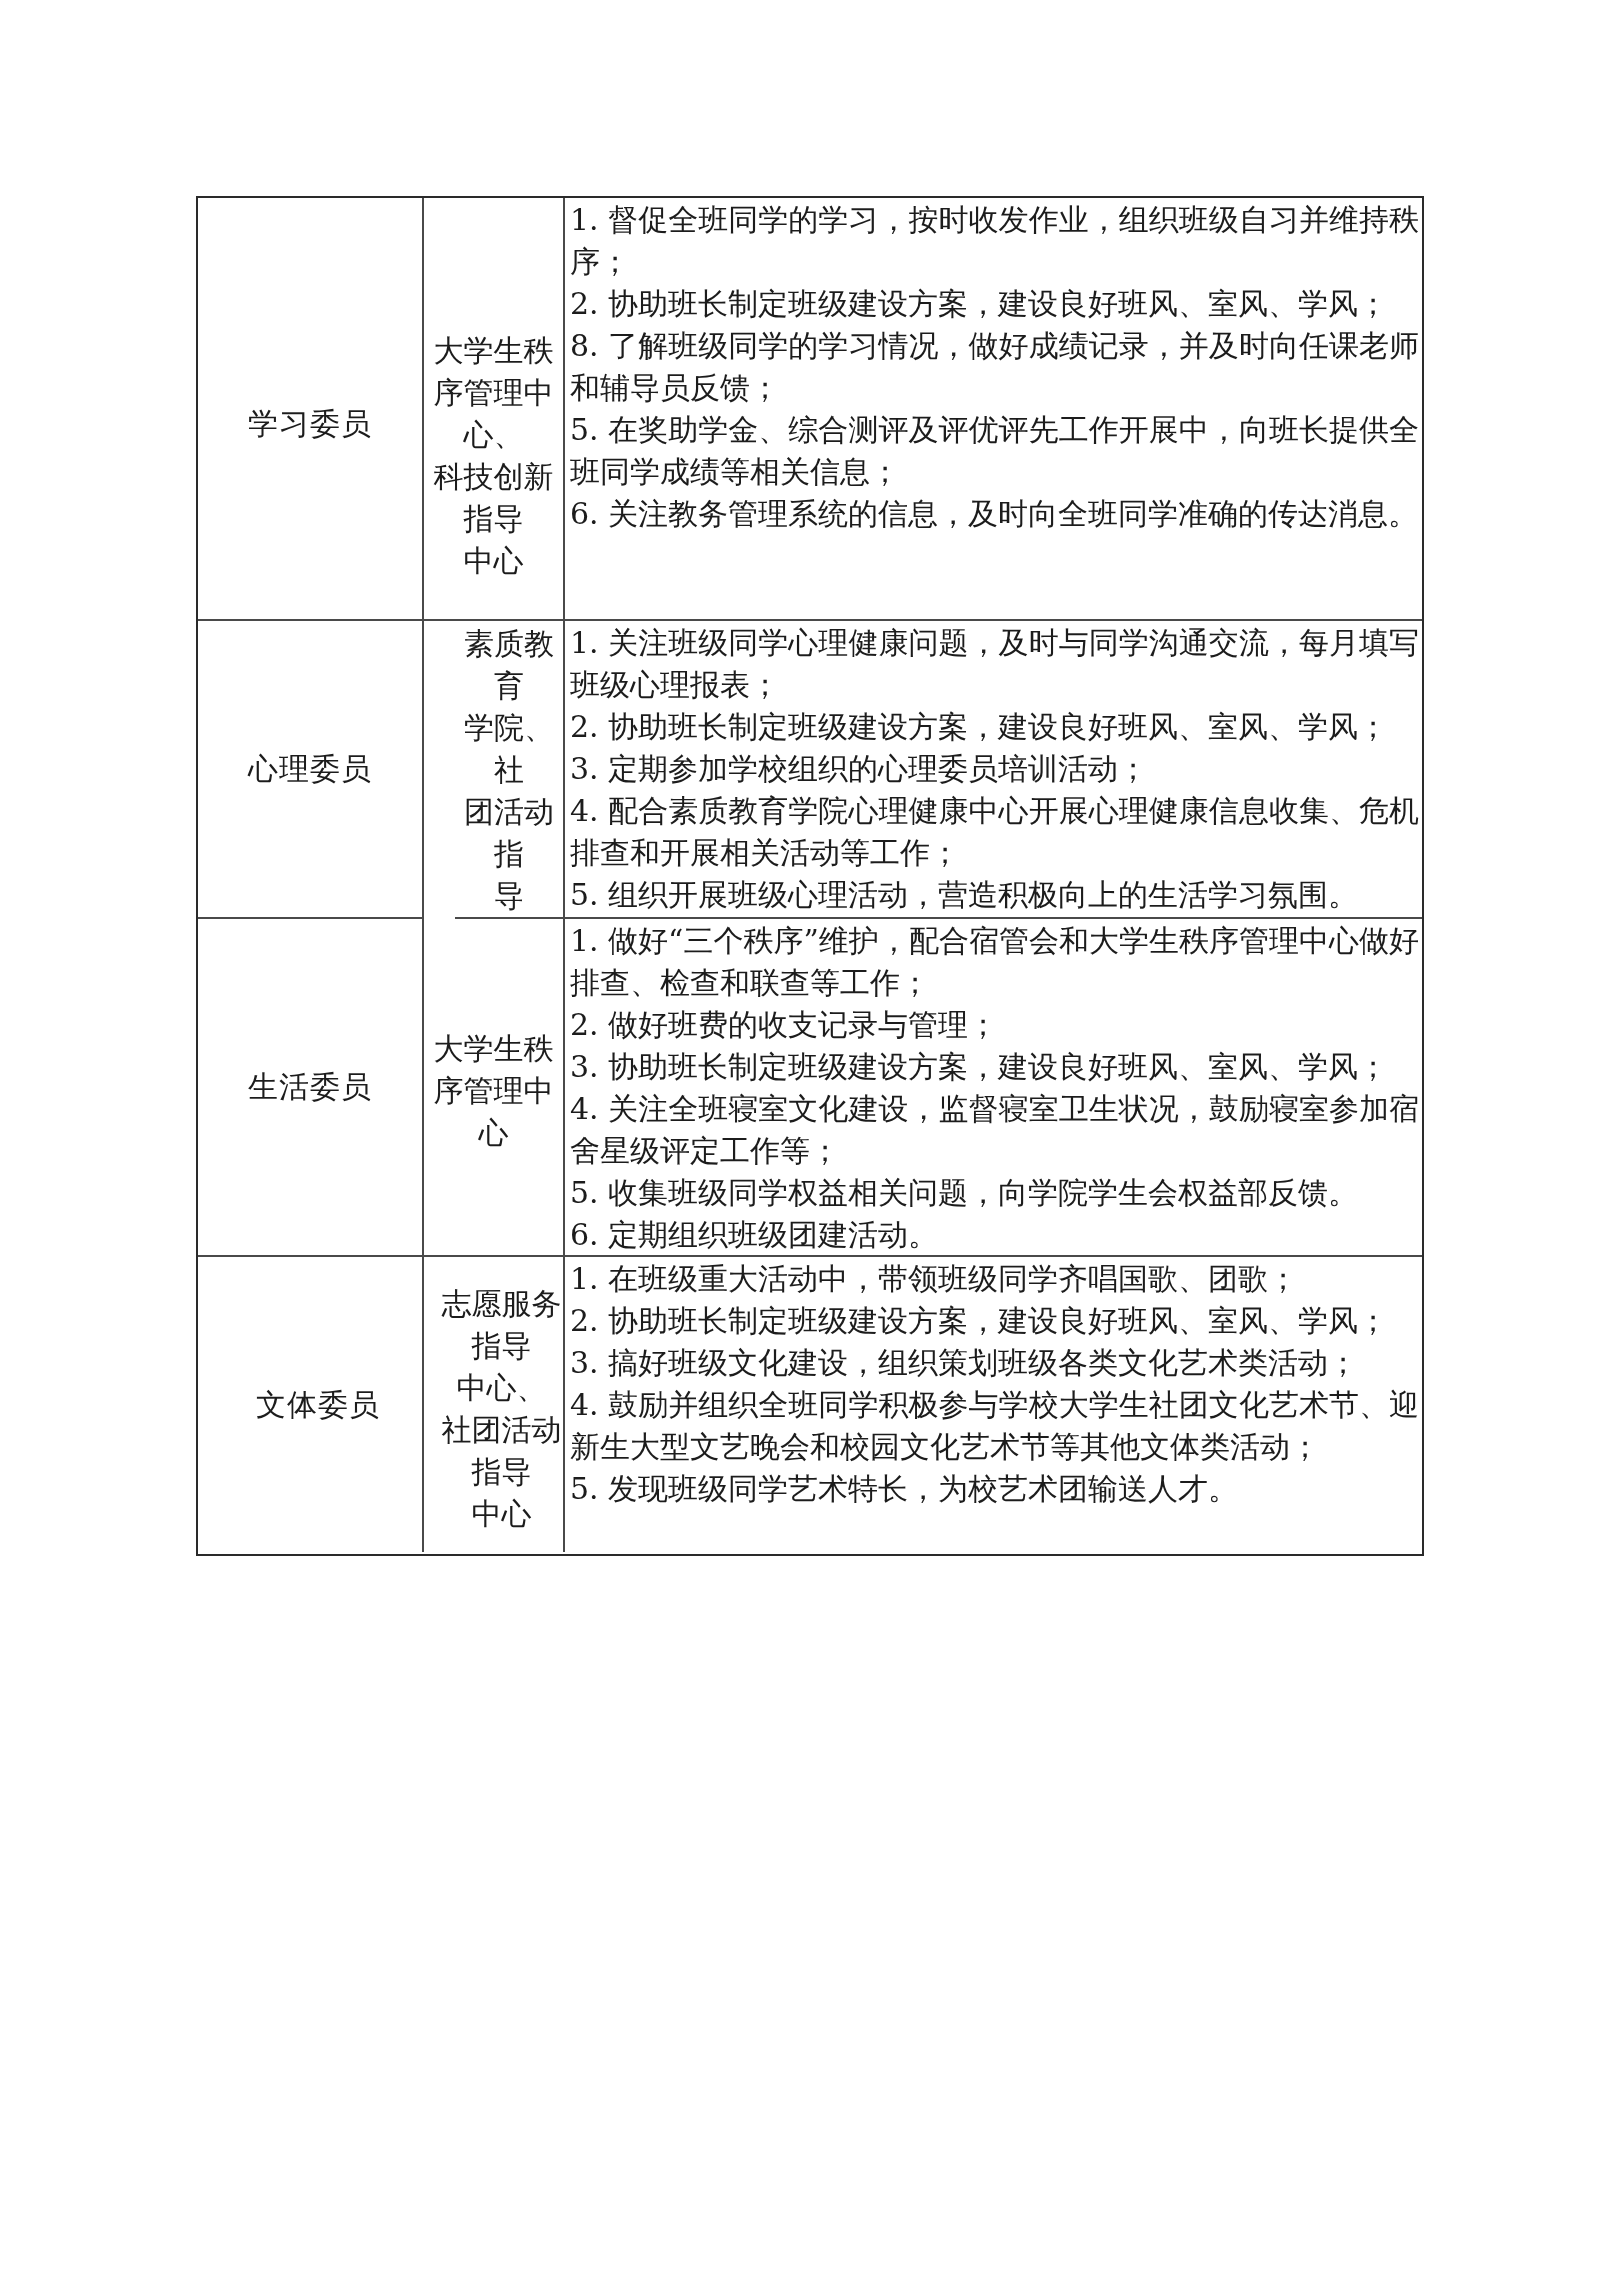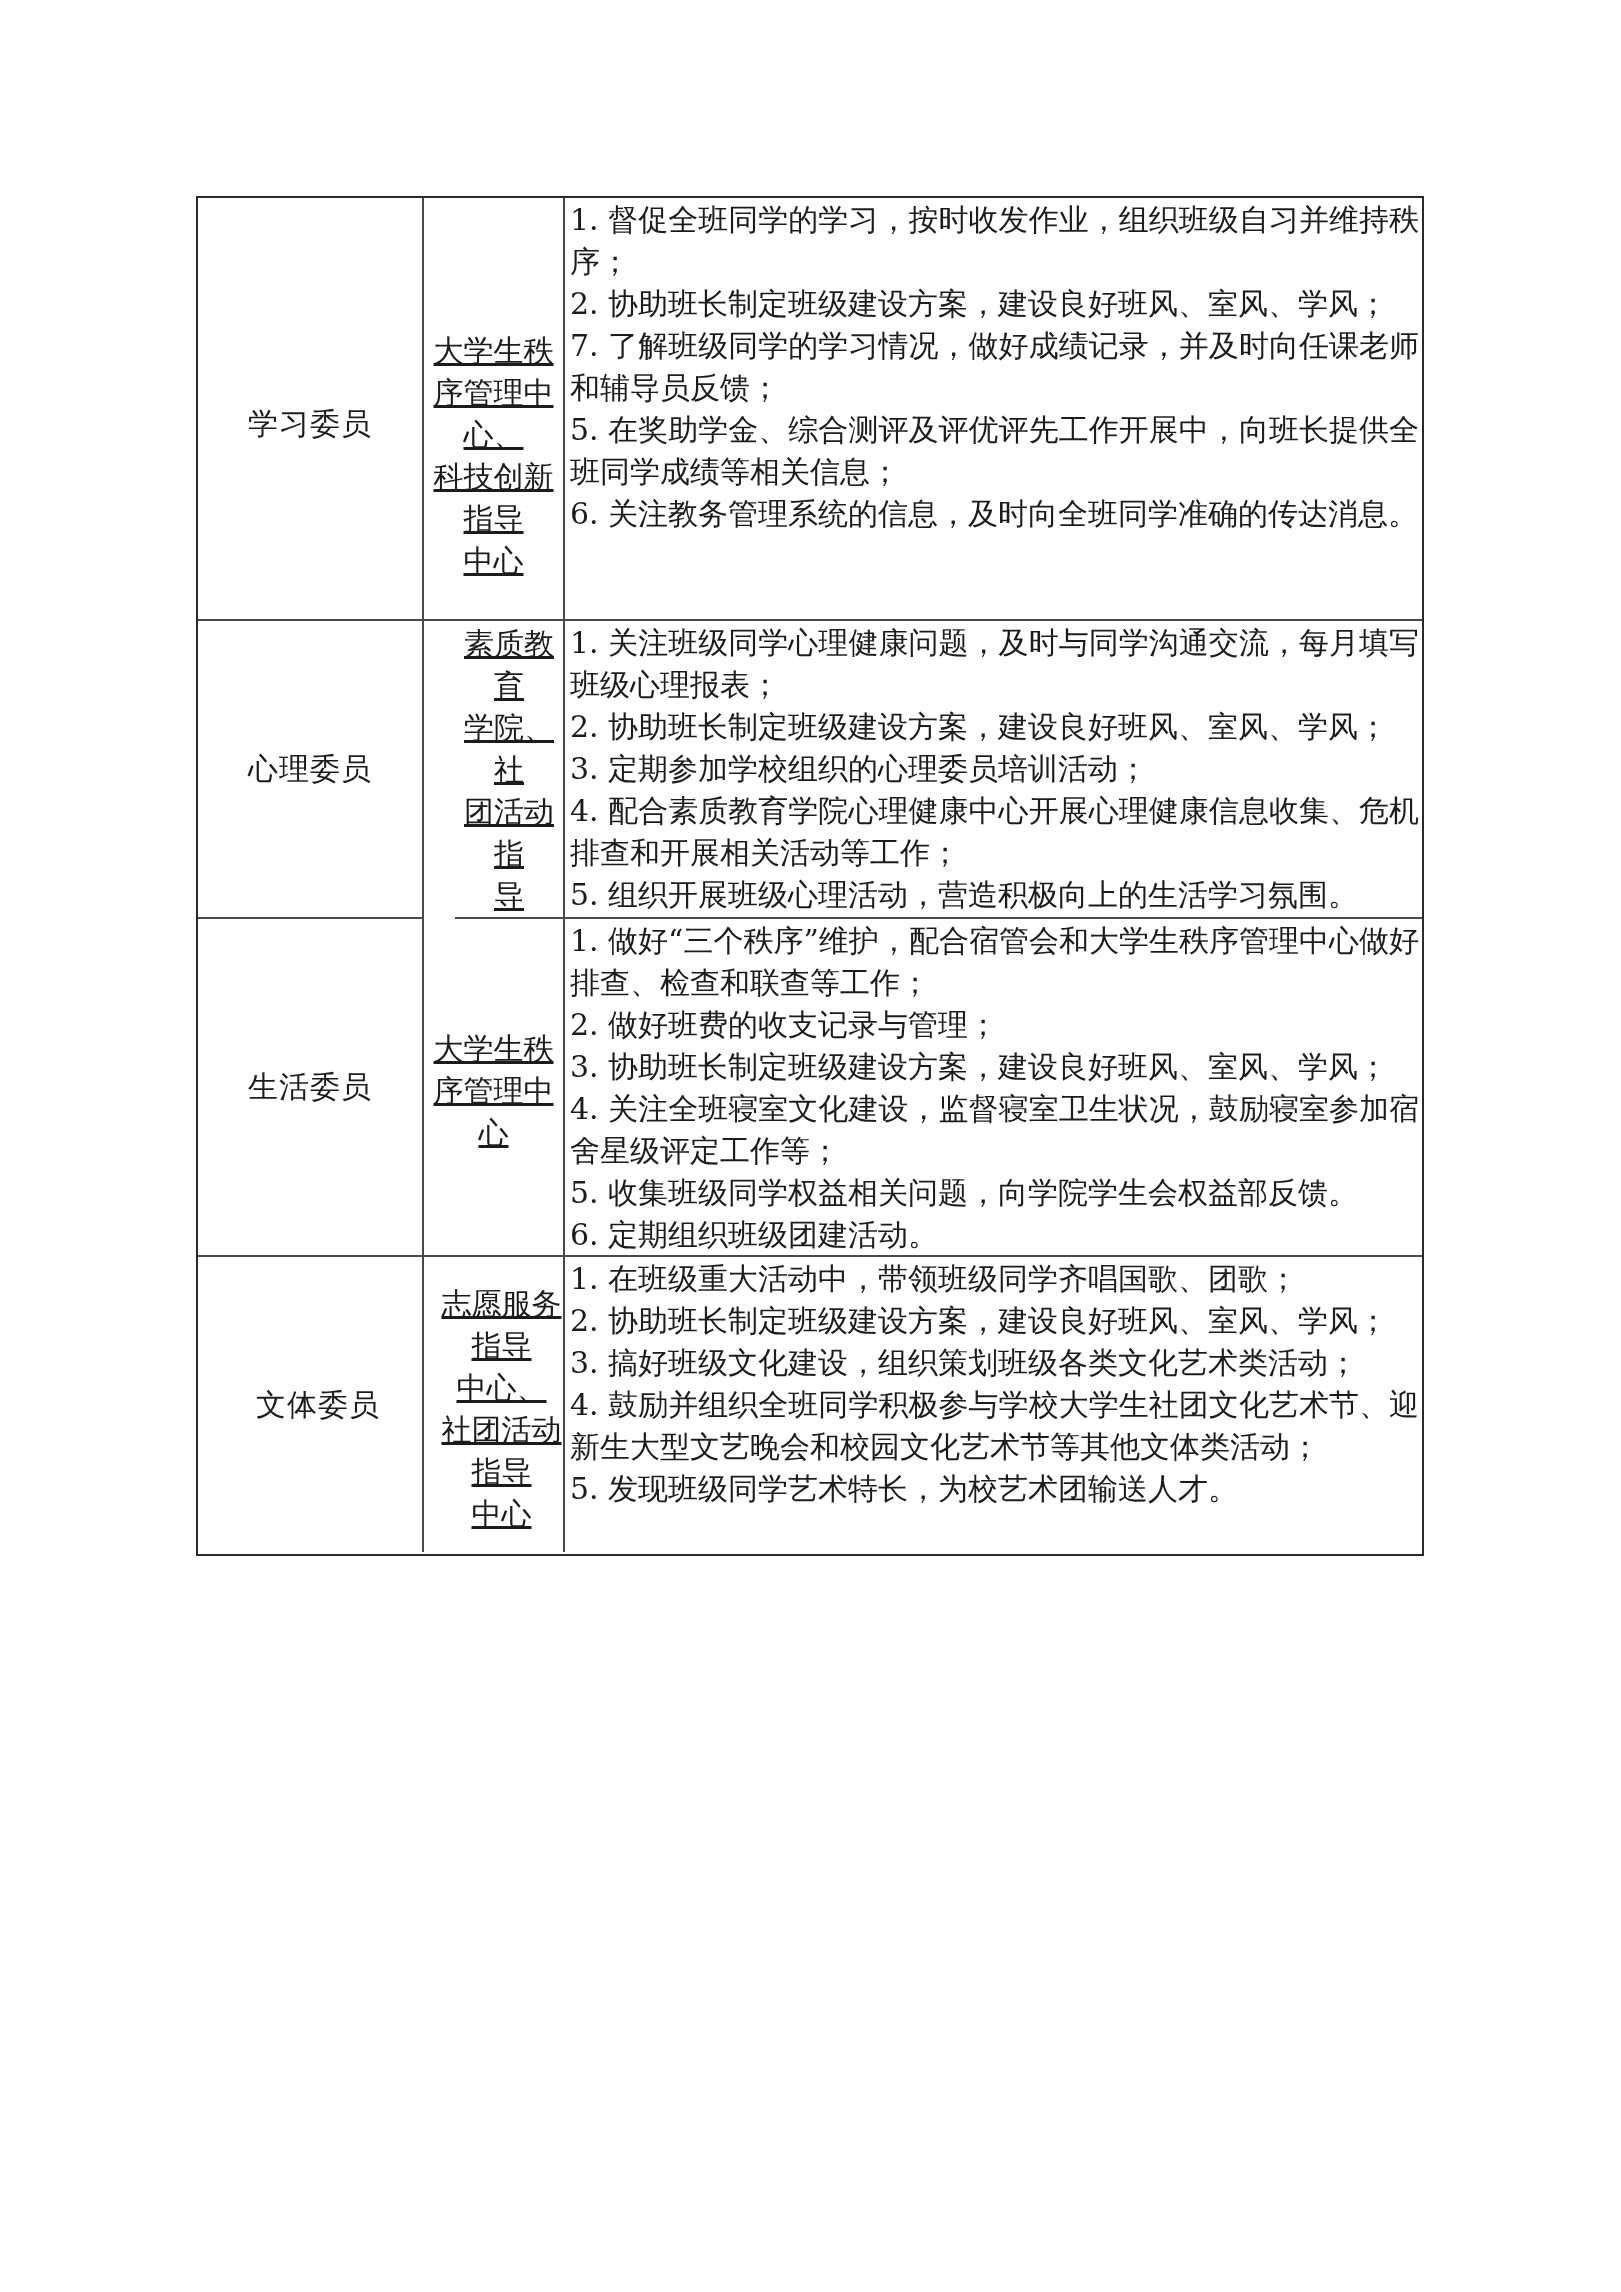--- a/index.html
+++ b/index.html
@@ -43,21 +43,20 @@
     justify-content:center;
     text-align:left;
     letter-spacing:1px;
   }
   .cell.dept{
     display:flex;
     align-items:center;
     justify-content:center;
     text-align:center;
     white-space:pre-line;
-    text-decoration:underline;
   }
   .cell.duties{
     padding:1px 2.9px 0 4.9px;
     line-height:42px;
     text-align:justify;
   }
   .duty{
     margin:0;
     text-align:justify;
   }
@@ -76,21 +75,21 @@
       <div class="cell role r1">学习委员</div>
       <div class="cell dept r1">大学生秩
 序管理中
 心、
 科技创新
 指导
 中心</div>
       <div class="cell duties r1">
         <div class="duty">1. 督促全班同学的学习，按时收发作业，组织班级自习并维持秩序；</div>
         <div class="duty">2. 协助班长制定班级建设方案，建设良好班风、室风、学风；</div>
-        <div class="duty">7. 了解班级同学的学习情况，做好成绩记录，并及时向任课老师和辅导员反馈；</div>
+        <div class="duty">8. 了解班级同学的学习情况，做好成绩记录，并及时向任课老师和辅导员反馈；</div>
         <div class="duty">5. 在奖助学金、综合测评及评优评先工作开展中，向班长提供全班同学成绩等相关信息；</div>
         <div class="duty">6. 关注教务管理系统的信息，及时向全班同学准确的传达消息。</div>
       </div>
       <div class="cell role r2">心理委员</div>
       <div class="cell dept r2">素质教育
 学院、社
 团活动指
 导
 中心</div>
       <div class="cell duties r2">

